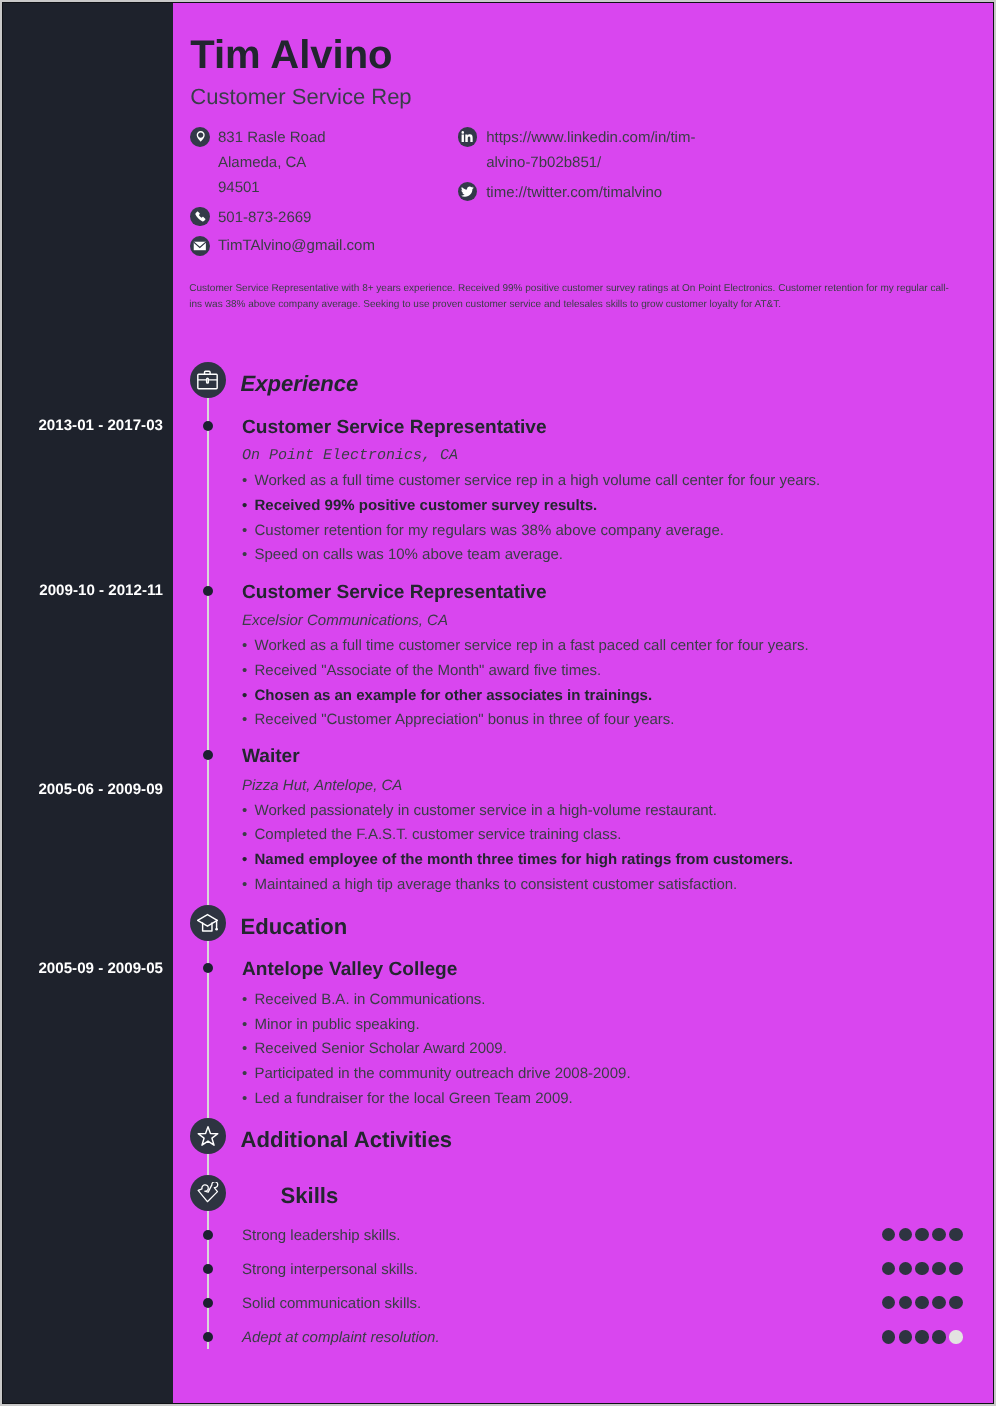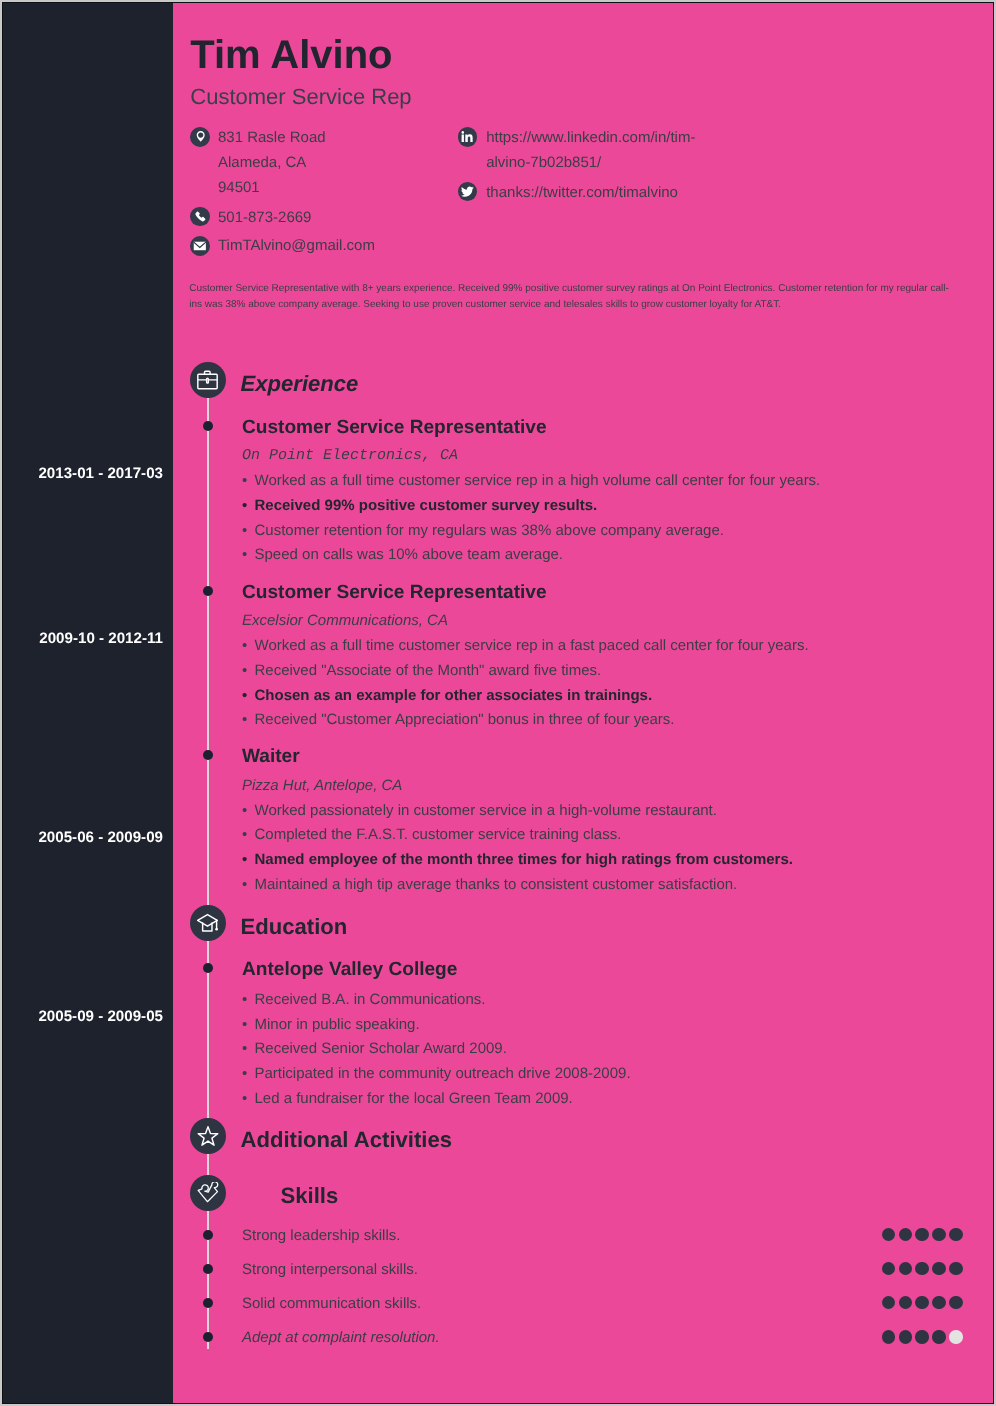--- a/index.html
+++ b/index.html
@@ -1,18 +1,18 @@
 <!DOCTYPE html>
 <html><head>
 <meta charset="utf-8">
 <style>
   html,body{margin:0;padding:0;}
   body{width:996px;height:1406px;background:#c9c9c9;font-family:"Liberation Sans",sans-serif;
        text-rendering:geometricPrecision;}
-  .page{position:absolute;left:2px;top:2px;width:992px;height:1402.4px;background:#ec4899;
+  .page{position:absolute;left:2px;top:2px;width:992px;height:1402.4px;background:#d946ef;
         border:1.4px solid #0f1115;box-sizing:border-box;overflow:hidden;}
   .sidebar{position:absolute;left:0;top:0;width:169.8px;height:100%;background:#1e222c;}
   
   #body-area,#contacts{position:absolute;left:0;top:0;width:988px;height:1398px;}
 
   
   .name{position:absolute;left:187.3px;top:30.15px;margin:0;font-size:40px;line-height:normal;
         font-weight:bold;color:#22252f;}
   .jobtitle{position:absolute;left:187.3px;top:81.0px;font-size:22px;line-height:normal;
             color:#393e49;font-weight:normal;}
@@ -36,21 +36,21 @@
   .etitle{position:absolute;left:242.4px;font-size:19.1px;line-height:normal;font-weight:bold;
           color:#23262f;white-space:nowrap;}
   .esub{position:absolute;left:242.4px;font-size:15px;line-height:normal;font-style:italic;
         color:#3a3e45;white-space:nowrap;}
   .bul{position:absolute;left:242.4px;font-size:15px;line-height:normal;color:#3a3e45;white-space:nowrap;}
   .bul .bd{position:absolute;left:0px;}
   .bul .bt{position:absolute;left:12.5px;}
   .bul.b{font-weight:bold;color:#23262f;}
 
   .date{position:absolute;left:0;width:159.1px;text-align:right;
-        box-sizing:border-box;color:#ffffff;font-size:15.15px;line-height:normal;font-weight:bold;margin-top:48px;}
+        box-sizing:border-box;color:#ffffff;font-size:15.15px;line-height:normal;font-weight:bold;}
 
   .sk{position:absolute;left:242.4px;font-size:15px;line-height:normal;color:#3a3e45;white-space:nowrap;}
   .rate{position:absolute;display:flex;}
   .rdot{width:13.3px;height:13.3px;border-radius:50%;background:#2e3441;margin-right:3.6px;}
   .rdot.off{background:#e3e3e1;}
 </style>
 </head>
 <body>
 
 <div class="page">
@@ -81,21 +81,21 @@
         <svg viewBox="-1 -1 26 26" width="12.9" height="12.9">
           <path fill="#ffffff" d="M5.1 3.3a2.6 2.6 0 1 1-5.1 0 2.6 2.6 0 0 1 5.1 0zM.2 8.2h4.7V23H.2V8.2zm7.5 0h4.5v2h.1c.6-1.2 2.2-2.4 4.5-2.4 4.8 0 5.7 3.1 5.7 7.2V23h-4.7v-7.1c0-1.7 0-3.9-2.4-3.9s-2.7 1.8-2.7 3.8V23H7.7V8.2z"></path>
         </svg>
       </div>
       <div class="ctext" style="left: 483.2px; top: 122.2px;"><span class="cline">https://www.linkedin.com/in/tim-</span><br><span class="cline">alvino-7b02b851/</span></div>
       <div class="cicon" style="left: 454.6px; top: 178.55px;">
         <svg viewBox="0 0 24 24" width="12.8" height="12.8">
           <path fill="#ffffff" d="M23.6 4.9c-.9.4-1.8.6-2.8.8 1-.6 1.8-1.6 2.1-2.7-.9.6-2 1-3.1 1.2-.9-1-2.2-1.6-3.6-1.6-2.7 0-4.9 2.2-4.9 4.9 0 .4 0 .8.1 1.1C7.4 8.4 3.9 6.5 1.6 3.6c-.4.7-.7 1.6-.7 2.5 0 1.7.9 3.2 2.2 4.1-.8 0-1.6-.2-2.2-.6v.1c0 2.4 1.7 4.4 3.9 4.8-.4.1-.8.2-1.3.2-.3 0-.6 0-.9-.1.6 2 2.4 3.4 4.6 3.4-1.7 1.3-3.8 2.1-6.1 2.1-.4 0-.8 0-1.2-.1 2.2 1.4 4.8 2.2 7.5 2.2 9.1 0 14-7.5 14-14v-.6c1-.7 1.8-1.6 2.4-2.6z"></path>
         </svg>
       </div>
-      <div class="ctext" style="left: 483.2px; top: 176.95px;"><span class="cline">thanks://twitter.com/timalvino</span></div>
+      <div class="ctext" style="left: 483.2px; top: 176.95px;"><span class="cline">time://twitter.com/timalvino</span></div>
     </div>
   <div class="summary">Customer Service Representative with 8+ years experience. Received 99% positive customer survey ratings at On Point Electronics. Customer retention for my regular call-ins was 38% above company average. Seeking to use proven customer service and telesales skills to grow customer loyalty for AT&amp;T.</div>
   <div id="body-area">
       <div class="tl" style="left: 203.6px; top: 394.9px; height: 951.2px;"></div>
       <div class="sec-ic" style="left: 186.7px; top: 359px;">
         <svg viewBox="0 0 24 24" width="22" height="22" fill="none" stroke="#ffffff" stroke-width="1.58" stroke-linecap="butt" stroke-linejoin="miter">
           <rect x="0.9" y="5.81" width="21.11" height="15.65" rx="0.9"></rect>
           <path d="M8.21 5.81V3.54c0-.55.45-1 1-1h4.05c.55 0 1 .45 1 1v2.27"></path>
           <path d="M0.9 11.89h9.55M12.41 11.89h9.6"></path>
           <rect x="10.5" y="10.17" width="1.91" height="5.18" rx="0.96"></rect>

